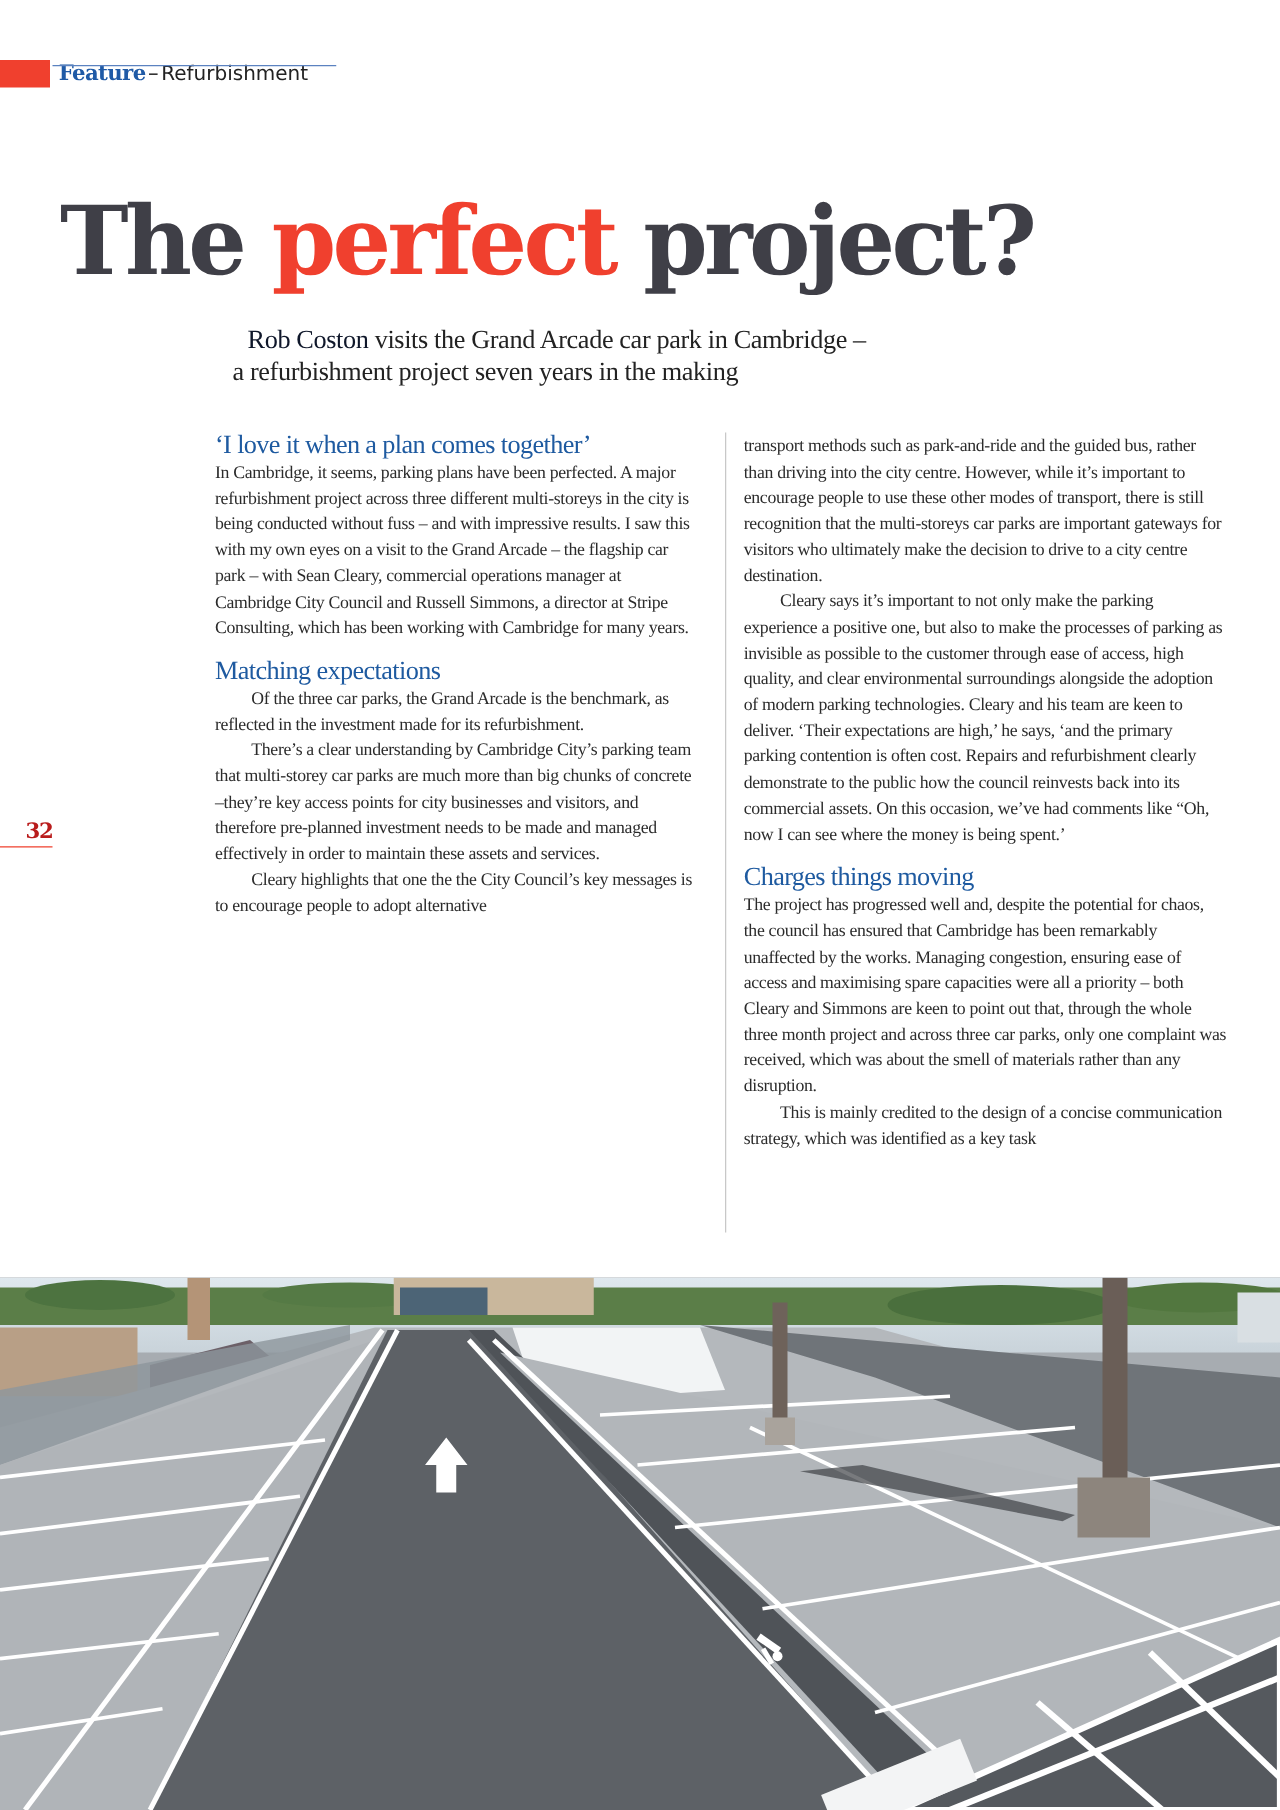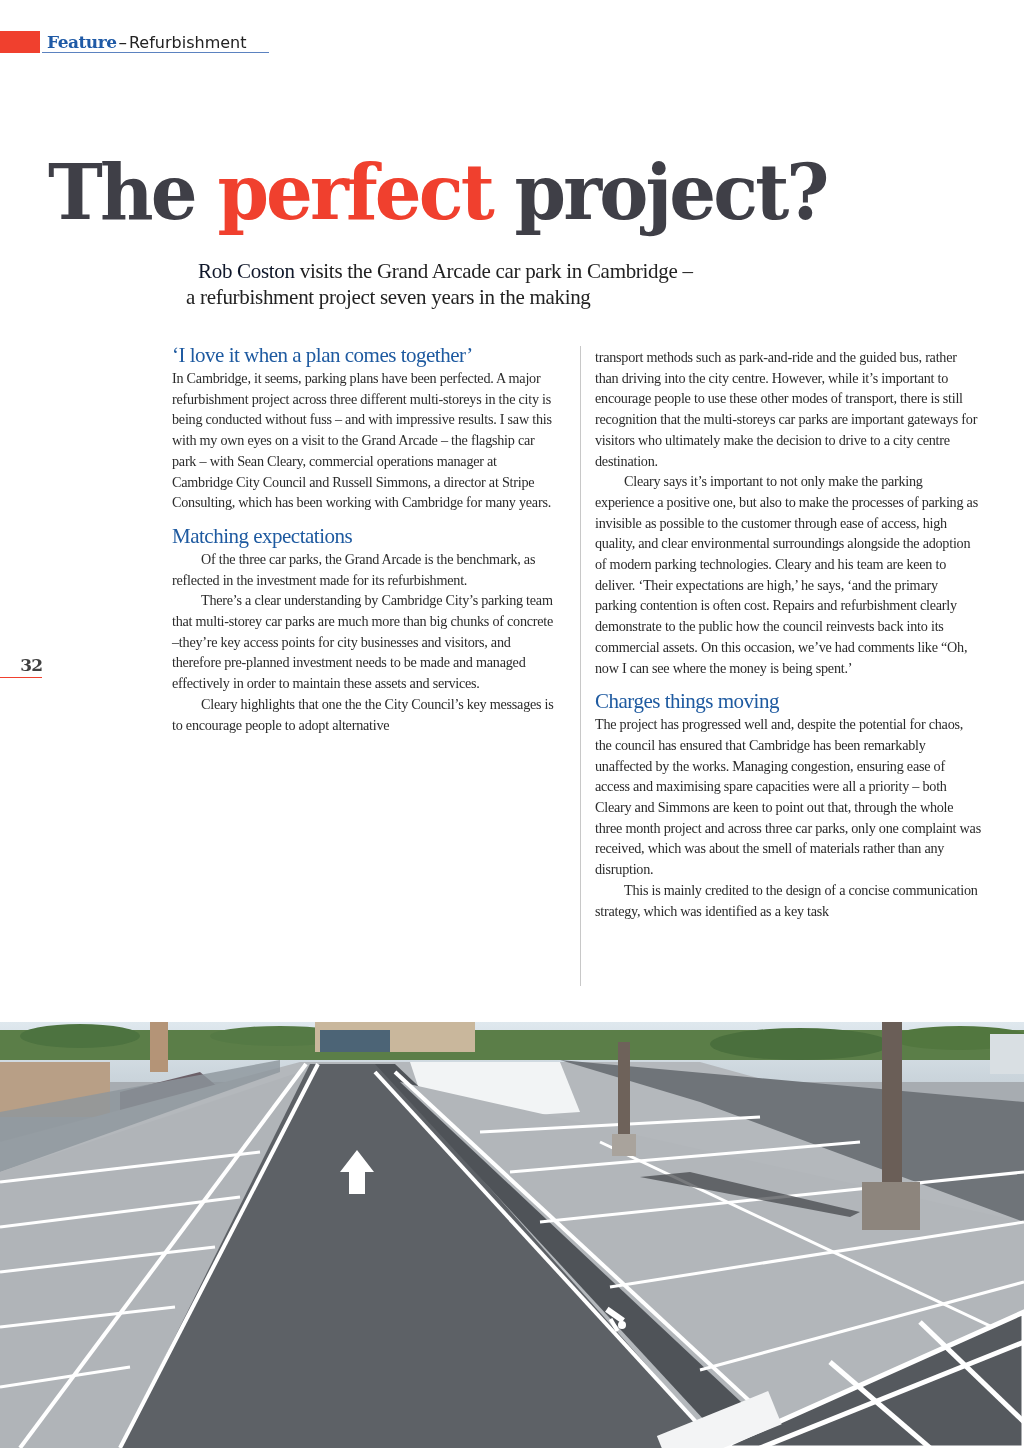--- a/index.html
+++ b/index.html
@@ -1,19 +1,19 @@
 <!DOCTYPE html>
 <html><head>
   <meta charset="utf-8">
   <style>
     * { margin: 0; padding: 0; box-sizing: border-box; }
     html, body { width: 1024px; height: 1448px; background: #ffffff; overflow: hidden; }
     body { position: relative; font-family: "Liberation Serif", "DejaVu Serif", serif; color: #2a2a2a; }
 
-    .section-tag { position: absolute; left: 0; top: 31px; height: 22px; display: flex; align-items: center; }
+    .section-tag { position: absolute; left: 0; top: 48px; height: 22px; display: flex; align-items: center; }
     .tag-block { width: 40px; height: 22px; background: #f0402e; }
     .tag-text { margin-left: 7px; font-size: 17px; line-height: 22px; white-space: nowrap; }
     .tag-feature { font-family: "DejaVu Serif", serif; font-weight: bold; color: #1f5aa6; letter-spacing: -0.5px; }
     .tag-sep { font-family: "DejaVu Sans", sans-serif; color: #222; margin: 0 2px; }
     .tag-sub { font-family: "DejaVu Sans", sans-serif; color: #222; font-size: 16px; }
     .tag-underline { position: absolute; left: 42px; top: 52px; width: 227px; height: 1px; background: #5b82c0; }
 
     .headline { position: absolute; left: 48px; top: 148px; font-family: "DejaVu Serif", serif; font-weight: bold;
                 font-size: 76px; line-height: 90px; letter-spacing: -3px; color: #3f3f47; white-space: nowrap; transform: scaleX(0.97); transform-origin: left; }
     .headline .accent { color: #f0402e; }
@@ -25,21 +25,21 @@
     .col-left { left: 172px; }
     .col-right { left: 595px; top: 347px; }
     .col h2 { font-weight: normal; font-size: 21px; line-height: 26px; color: #1e5aa0; letter-spacing: -0.5px; margin: 0; }
     .col p { margin: 0; }
     .col p.indent { text-indent: 29px; }
     .col h2.gap { margin-top: 10px; }
 
     .col-rule { position: absolute; left: 580px; top: 346px; width: 1px; height: 640px; background: #c8c8c8; }
 
     .folio { position: absolute; left: 0; top: 655px; width: 42px; height: 24px; }
-    .folio-num { position: absolute; right: 0; top: 0; font-family: "DejaVu Serif", serif; font-weight: bold; font-size: 17px; color: #404040; letter-spacing: -1px; }
+    .folio-num { position: absolute; right: 0; top: 0; font-family: "DejaVu Serif", serif; font-weight: bold; font-size: 17px; color: #b91c1c; letter-spacing: -1px; }
     .folio-line { position: absolute; left: 0; top: 22px; width: 42px; height: 1px; background: #f0402e; }
 
     .photo { position: absolute; left: 0; top: 1022px; width: 1024px; height: 426px; overflow: hidden; background: #b7bbc0; }
     .photo svg { display: block; }
   </style>
 </head>
 <body>
 
 <div class="section-tag">
   <div class="tag-block"></div>

